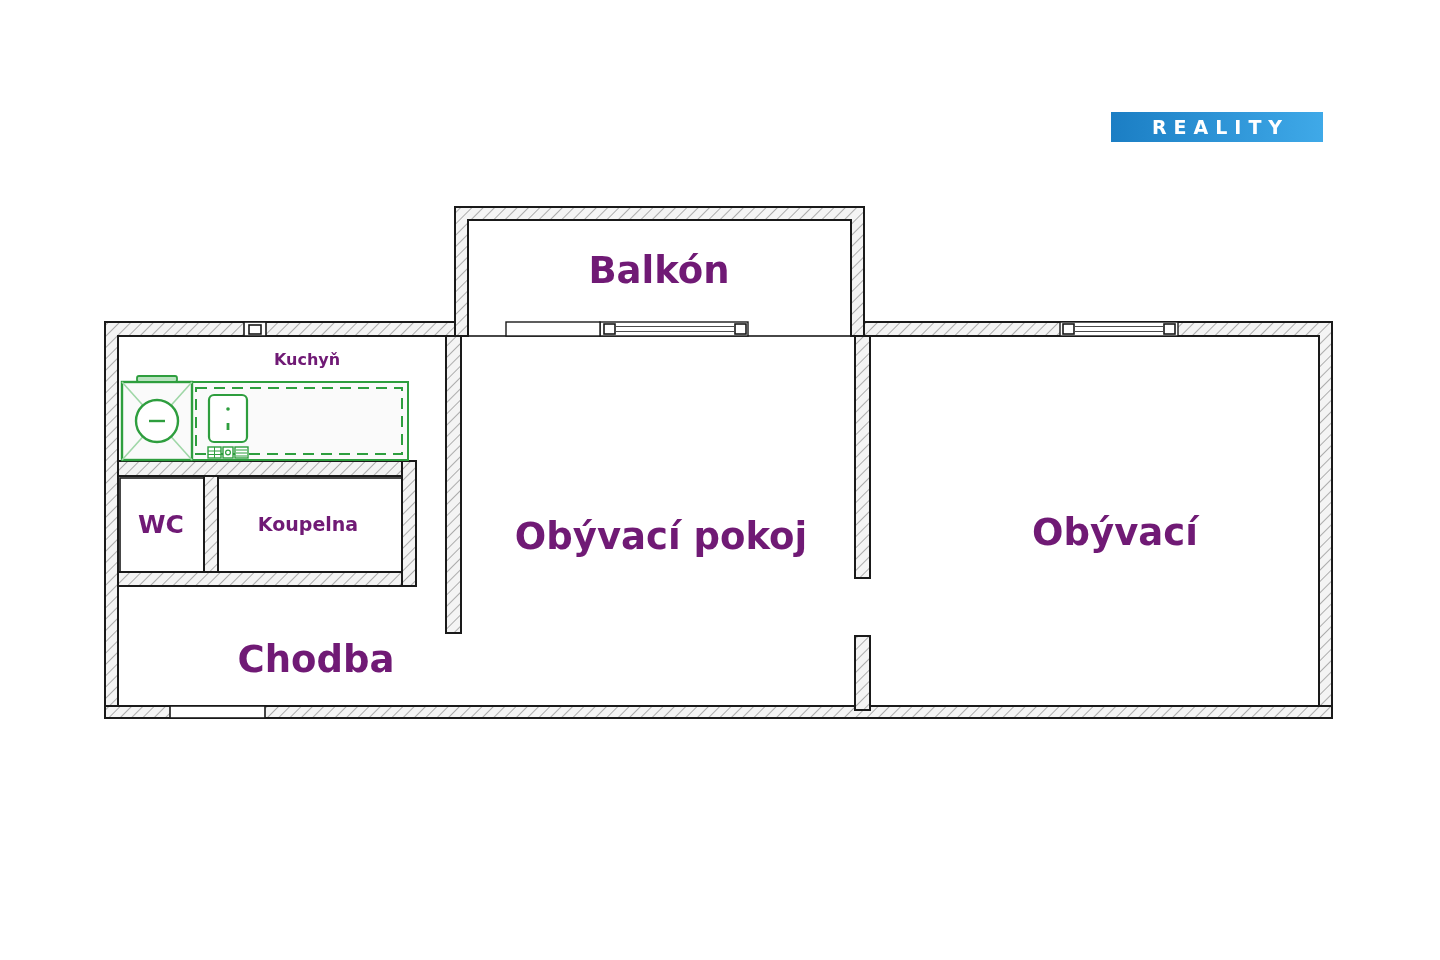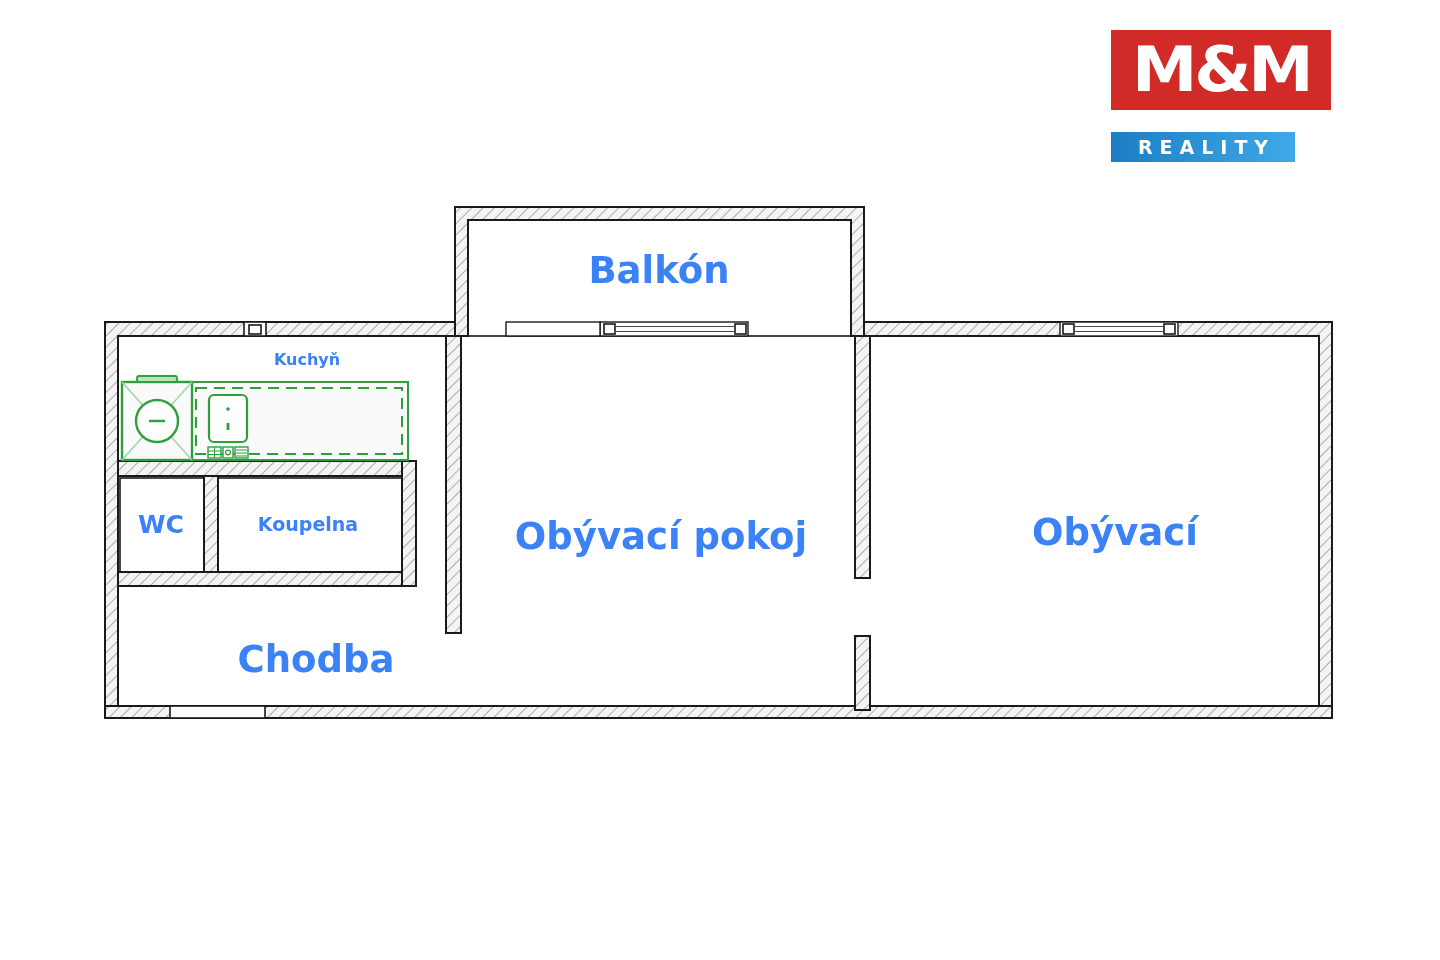--- a/index.html
+++ b/index.html
@@ -39,27 +39,26 @@
     font-weight: bold;
     font-size: 62px;
     line-height: 62px;
     color: #ffffff;
     letter-spacing: -3px;
     transform: scaleX(1.06);
   }
   #logo .logo-bottom {
     position: absolute;
     left: 0; top: 82px;
-    width: 184px;
+    width: 212px;
     height: 30px;
     background: linear-gradient(to right, #1b7ec4, #3fa9e8);
     display: flex;
     align-items: center;
     justify-content: center;
-    margin-top: 20px;
   }
   #logo .logo-bottom-text {
     font-family: "DejaVu Sans", "Liberation Sans", sans-serif;
     font-weight: bold;
     font-size: 19px;
     line-height: 19px;
     color: #ffffff;
     letter-spacing: 7px;
     text-indent: 7px;
   }
@@ -71,40 +70,37 @@
     top: 0;
     width: 1440px;
     height: 960px;
   }
 
   
   .room-label {
     position: absolute;
     font-family: "DejaVu Sans", "Liberation Sans", sans-serif;
     font-weight: bold;
-    color: #3b82f6;
+    color: #701a75;
     white-space: nowrap;
     text-align: center;
     transform: translate(-50%, -50%);
   }
   .lbl-balkon   { font-size: 37px; }
   .lbl-kuchyn   { font-size: 16px; }
   .lbl-wc       { font-size: 25px; }
   .lbl-koupelna { font-size: 19px; }
   .lbl-chodba   { font-size: 37px; }
   .lbl-obyvaci  { font-size: 37px; }
   .lbl-loznice  { font-size: 37px; }
 </style>
 </head>
 <body>
 
 <div id="logo">
-  <div class="logo-top">
-    <span class="logo-top-text">M&amp;M</span>
-  </div>
   <div class="logo-bottom">
     <span class="logo-bottom-text">REALITY</span>
   </div>
 </div>
 
 <svg id="plan" viewBox="0 0 1440 960">
   <defs>
     <pattern id="hatch" width="8" height="8" patternTransform="rotate(45)" patternUnits="userSpaceOnUse">
       <rect width="8" height="8" fill="#f4f4f4"></rect>
       <line x1="0" y1="0" x2="0" y2="8" stroke="#9a9a9a" stroke-width="1.6"></line>

